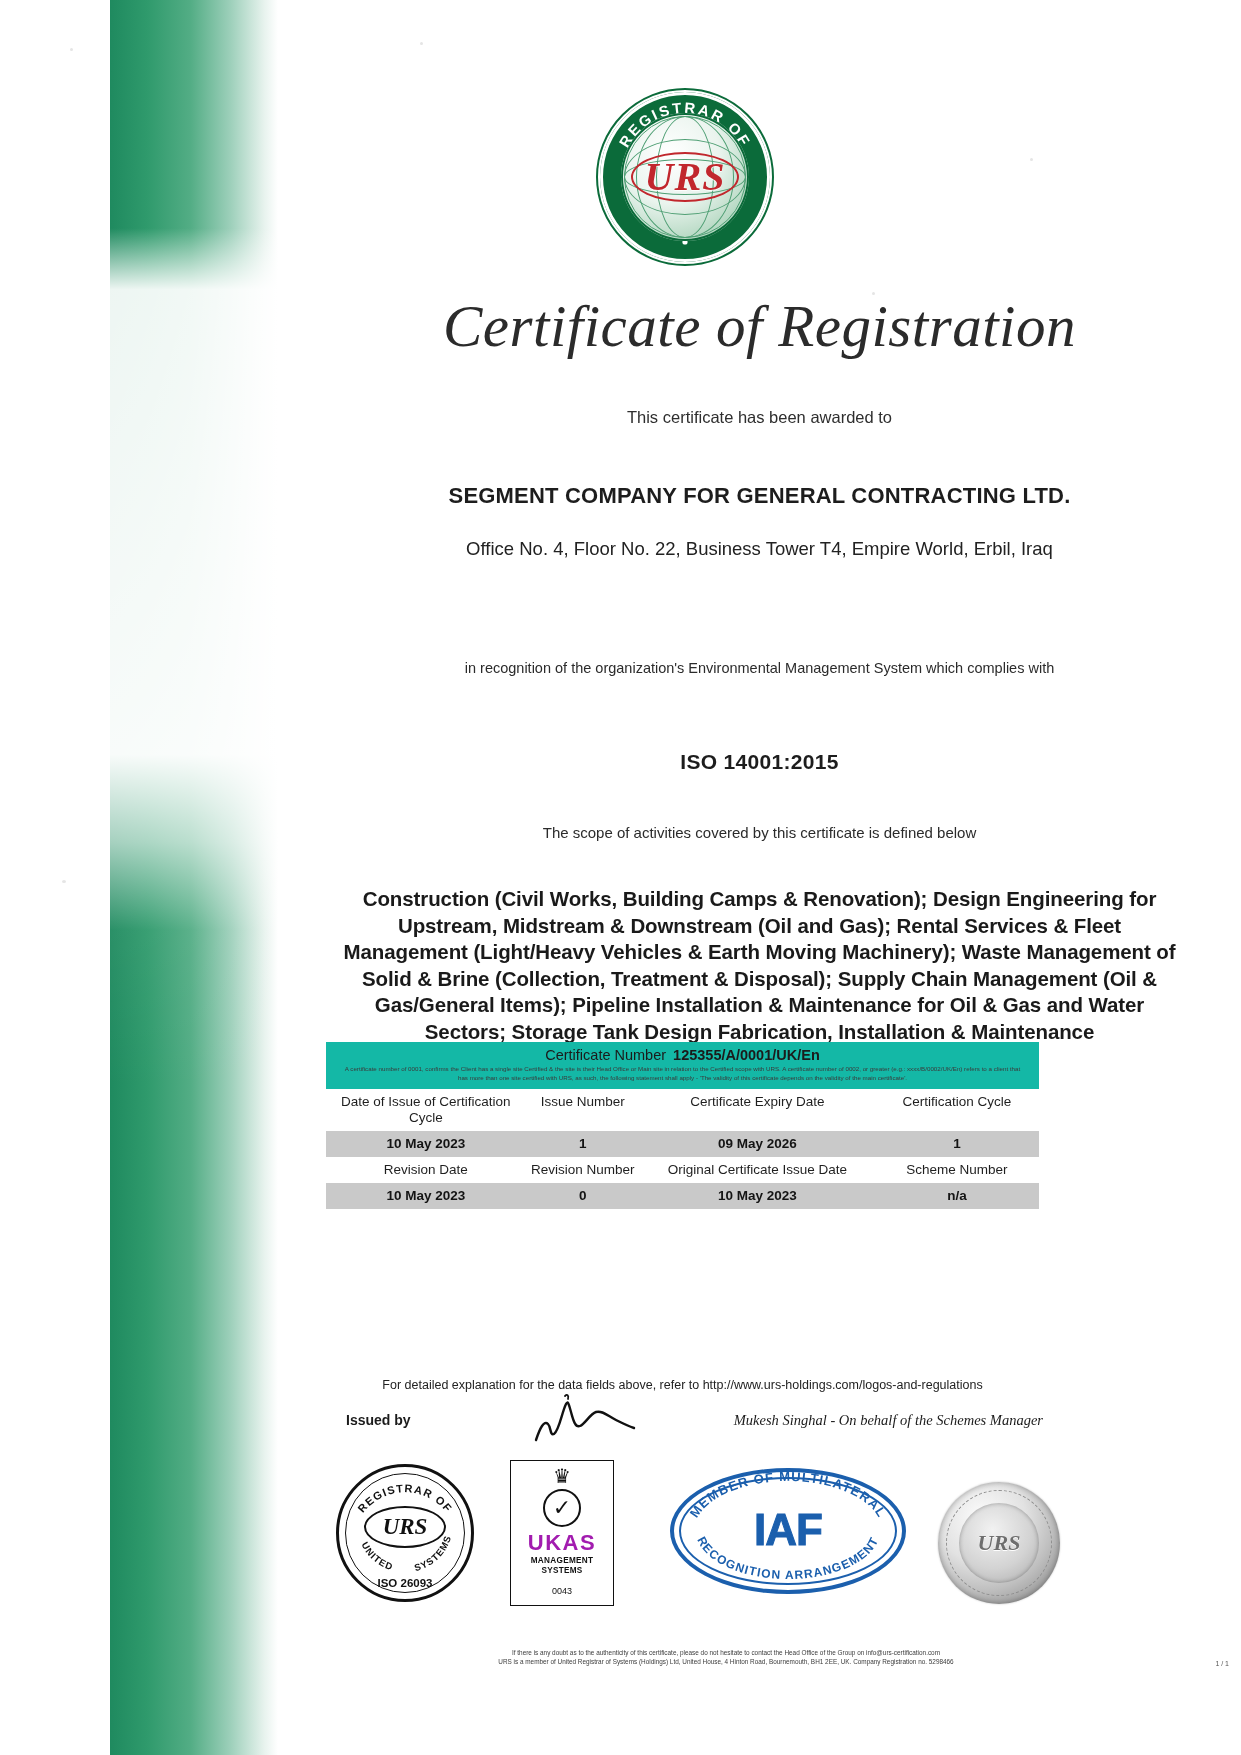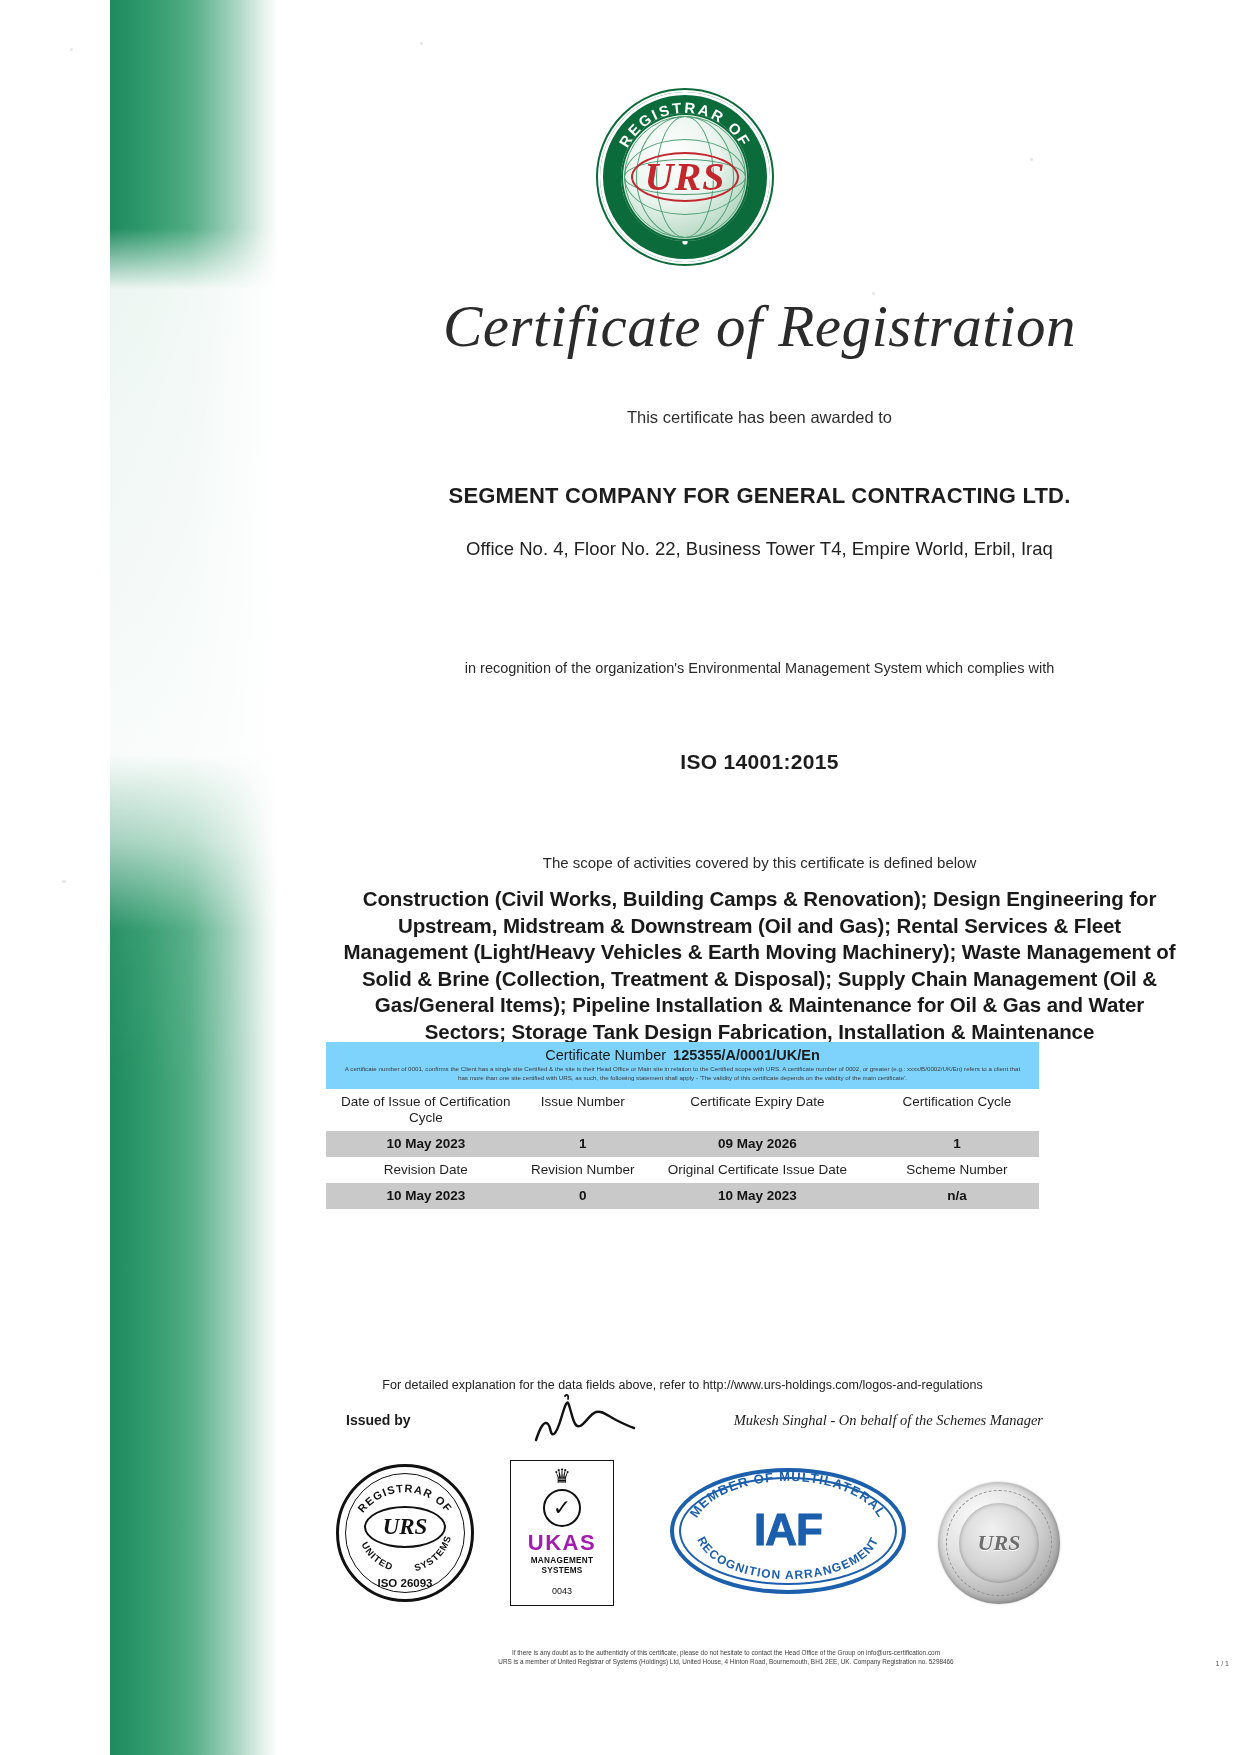--- a/index.html
+++ b/index.html
@@ -102,21 +102,21 @@
     top:538px; font-size:18.5px; color:#222222;
   }
   #recognition {
     top:660px; font-size:14.5px; color:#2b2b2b;
   }
   #standard {
     top:750px; font-size:21px; font-weight:bold; color:#1d1d1d;
     letter-spacing:0.3px;
   }
   #scope-intro {
-    top:824px; font-size:15px; color:#2b2b2b;margin-top:30px;
+    top:824px; font-size:15px; color:#2b2b2b;
   }
 
   #scope-text {
     position:absolute; left:60px; width:843px; top:886px;
     text-align:center;
     font-size:20.5px;
     font-weight:bold;
     line-height:26.5px;
     color:#1a1a1a;
     letter-spacing:-0.1px;
@@ -137,21 +137,21 @@
     box-sizing:border-box;
   }
   .c1 { width:28%; }
   .c2 { width:16%; }
   .c3 { width:33%; }
   .c4 { width:23%; }
   .hdr-cell { font-weight:normal; color:#1f1f1f; }
   .val-cell { font-weight:bold; color:#141414; }
 
   #certnum-band {
-    background:#7dd3fc;
+    background:#14b8a6;
     text-align:center;
     padding:5px 0 3px 0;
   }
   #certnum-line {
     font-size:14.5px; color:#1b1b1b;
   }
   #certnum-line b { font-weight:bold; margin-left:7px; }
   .legalese {
     font-size:6.2px;
     line-height:8.6px;

